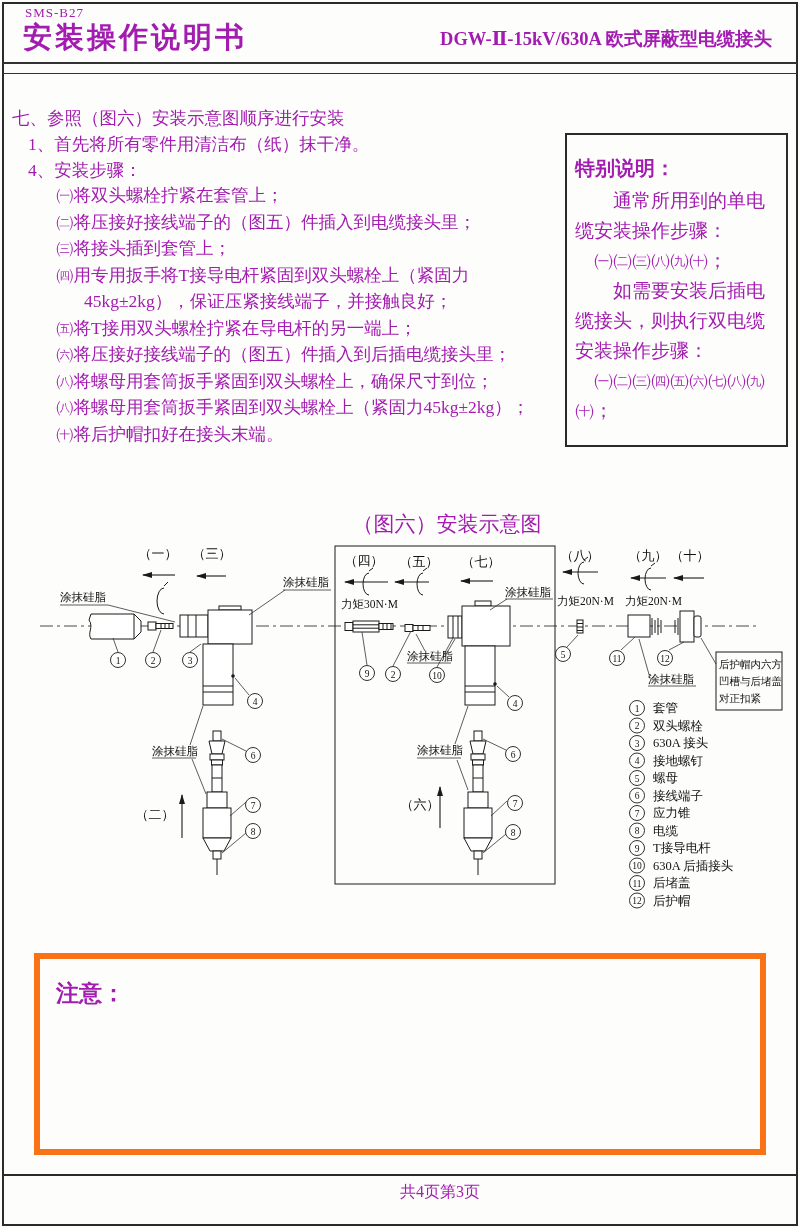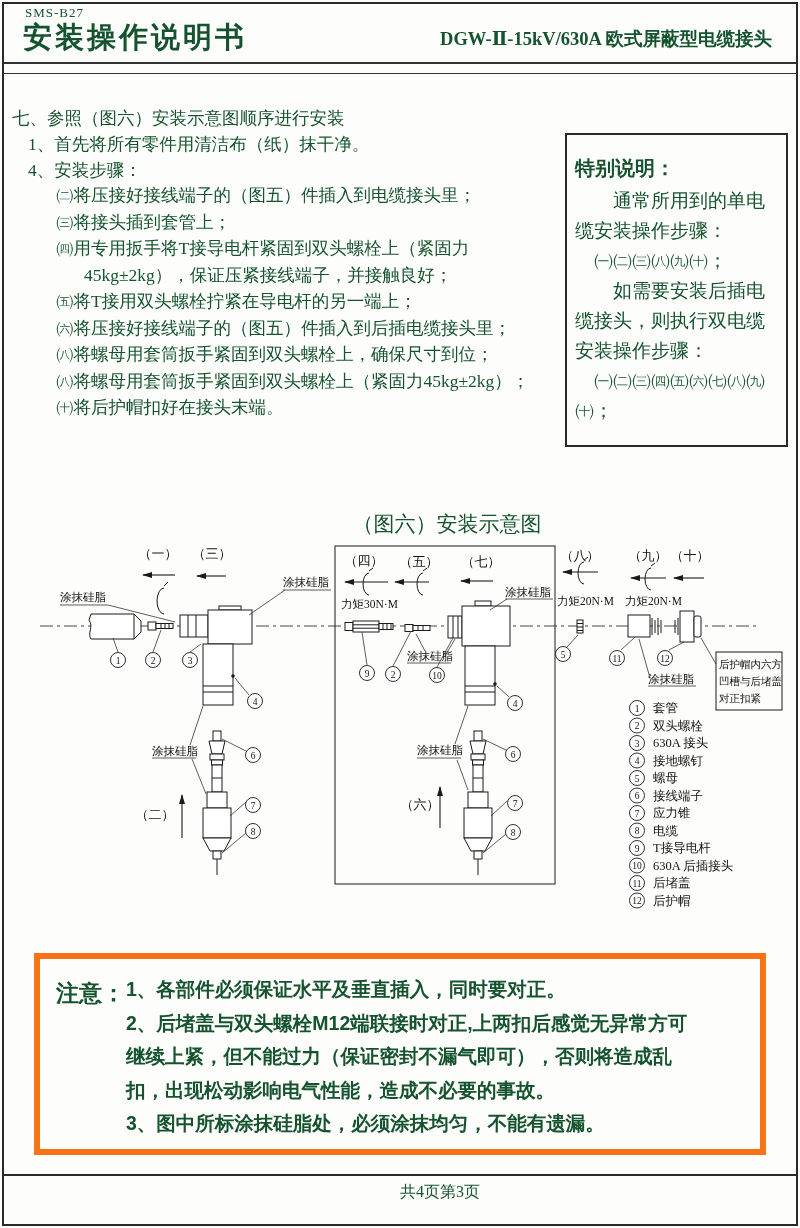--- a/index.html
+++ b/index.html
@@ -1,17 +1,17 @@
 <!DOCTYPE html>
 <html><head>
 <meta charset="utf-8">
 <style>
   html,body{margin:0;padding:0;background:#e8e8e8;}
   .page{position:relative;width:800px;height:1228px;background:#fdfdfc;margin:0 auto;
-        font-family:"Liberation Serif","DejaVu Serif",serif;color:#14532d;overflow:hidden;}
+        font-family:"Liberation Serif","DejaVu Serif",serif;color:#a21caf;overflow:hidden;}
   .page-border{position:absolute;inset:2px;border:2px solid #2a2a2a;pointer-events:none;}
   .rule{position:absolute;left:3px;right:3px;border-top:2px solid #333;}
   .rule-a{top:62px;}
   .rule-b{top:73px;border-top-width:1.5px;}
   .doc-code{position:absolute;left:25px;top:5px;font-size:13px;letter-spacing:1px;}
   .main-title{position:absolute;left:23px;top:18px;font-size:29px;font-weight:bold;
         font-family:Liberation Serif, serif;letter-spacing:3px;}
   .product-title{position:absolute;right:28px;top:26px;font-size:18.5px;font-weight:bold;}
   .section-title{position:absolute;left:12px;top:106px;font-size:17.5px;}
   .step-line1{position:absolute;left:28px;top:132px;font-size:17.5px;}
@@ -59,20 +59,21 @@
   <div class="doc-code">SMS-B27</div>
   <div class="main-title">安装操作说明书</div>
   <div class="product-title">DGW-Ⅱ-15kV/630A 欧式屏蔽型电缆接头</div>
   <div class="rule rule-a"></div>
   <div class="rule rule-b"></div>
 
   <div class="section-title">七、参照（图六）安装示意图顺序进行安装</div>
   <div class="step-line1">1、首先将所有零件用清洁布（纸）抹干净。</div>
   <div class="step-line2">4、安装步骤：</div>
   <div class="substeps">
+    <div>㈠将双头螺栓拧紧在套管上；</div>
     <div>㈡将压接好接线端子的（图五）件插入到电缆接头里；</div>
     <div>㈢将接头插到套管上；</div>
     <div>㈣用专用扳手将T接导电杆紧固到双头螺栓上（紧固力45kg±2kg），保证压紧接线端子，并接触良好；</div>
     <div>㈤将T接用双头螺栓拧紧在导电杆的另一端上；</div>
     <div>㈥将压接好接线端子的（图五）件插入到后插电缆接头里；</div>
     <div>㈧将螺母用套筒扳手紧固到双头螺栓上，确保尺寸到位；</div>
     <div>㈧将螺母用套筒扳手紧固到双头螺栓上（紧固力45kg±2kg）；</div>
     <div>㈩将后护帽扣好在接头末端。</div>
   </div>
 
@@ -424,24 +425,17 @@
       <g class="callout">
           <circle cx="612" cy="362.5" r="7.5"></circle>
           <text class="pnum" x="612" y="366">12</text>
           <text class="pname" x="628" y="366.5">后护帽</text>
         </g>
     </g>
   </svg>
 
   <div class="notice">
     <div class="notice-label">注意：</div>
-    <div class="notice-lines">
-      <div>1、各部件必须保证水平及垂直插入，同时要对正。</div>
-      <div>2、后堵盖与双头螺栓M12端联接时对正,上两扣后感觉无异常方可</div>
-      <div>继续上紧，但不能过力（保证密封不漏气即可），否则将造成乱</div>
-      <div>扣，出现松动影响电气性能，造成不必要的事故。</div>
-      <div>3、图中所标涂抹硅脂处，必须涂抹均匀，不能有遗漏。</div>
-    </div>
   </div>
 
   <div class="footer-rule"></div>
   <div class="footer-text">共4页第3页</div>
 </div>
 
 </body></html>

